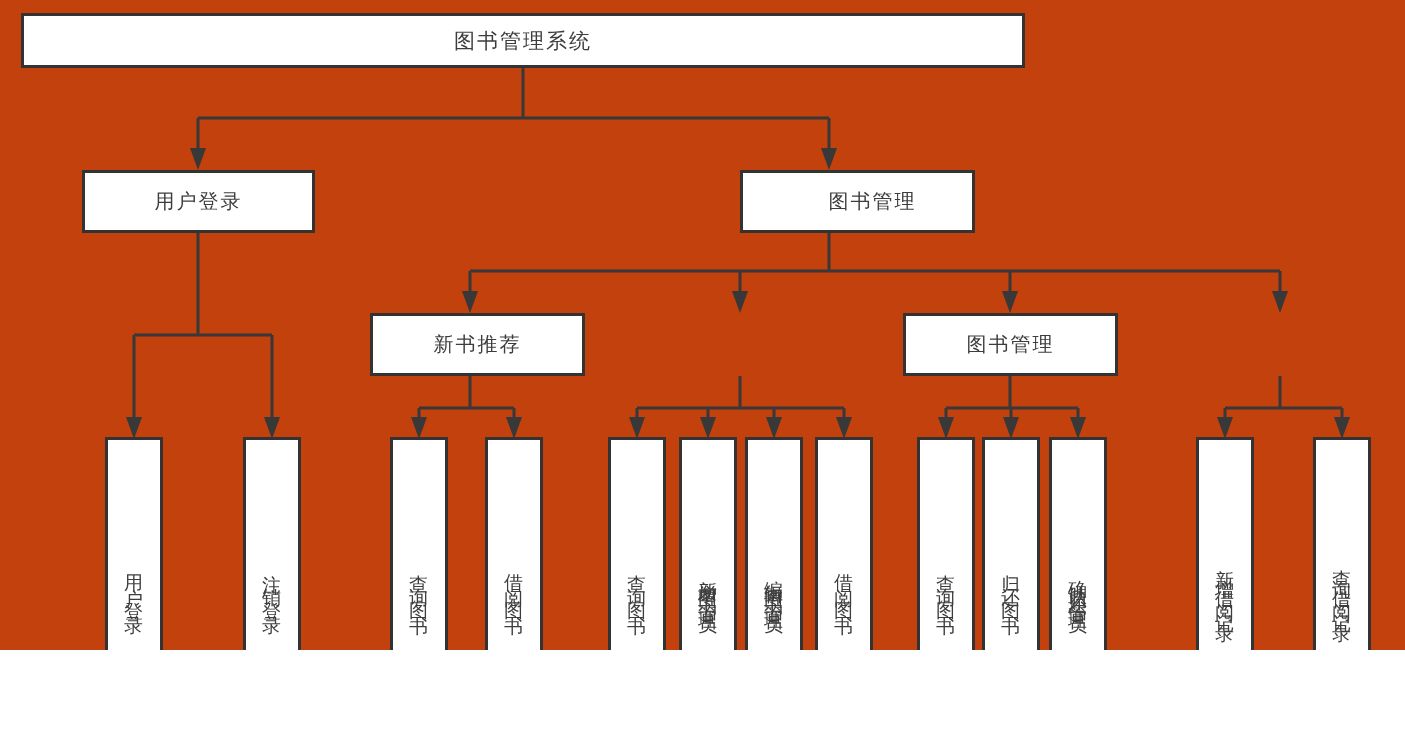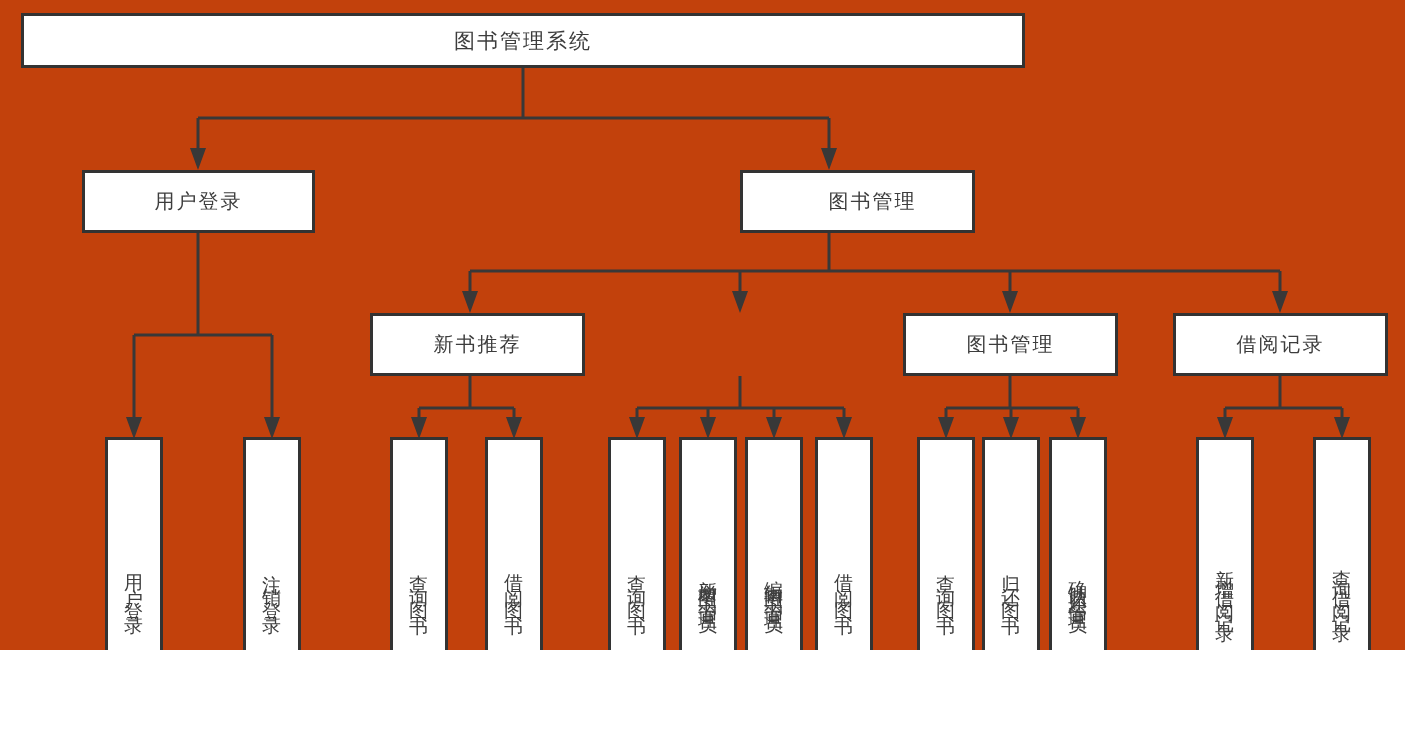--- a/index.html
+++ b/index.html
@@ -90,23 +90,20 @@
   <div class="node hbox" style="left:740px;top:170px;width:235px;height:63px;padding-left:30px;">
     <span>图书管理</span>
   </div>
 
   <div class="node hbox" style="left:370px;top:313px;width:215px;height:63px;">
     <span>新书推荐</span>
   </div>
   <div class="node hbox" style="left:903px;top:313px;width:215px;height:63px;">
     <span>图书管理</span>
   </div>
-  <div class="node hbox" style="left:1173px;top:313px;width:215px;height:63px;">
-    <span>借阅记录</span>
-  </div>
 
   <div class="node vbox" style="left:105px;">用户登录</div>
   <div class="node vbox" style="left:243px;">注销登录</div>
 
   <div class="node vbox" style="left:390px;">查询图书</div>
   <div class="node vbox" style="left:485px;">借阅图书</div>
 
   <div class="node vbox" style="left:608px;">查询图书</div>
   <div class="node vbox tight" style="left:679px;">新增图书（管理员）</div>
   <div class="node vbox tight" style="left:745px;">编辑图书（管理员）</div>

